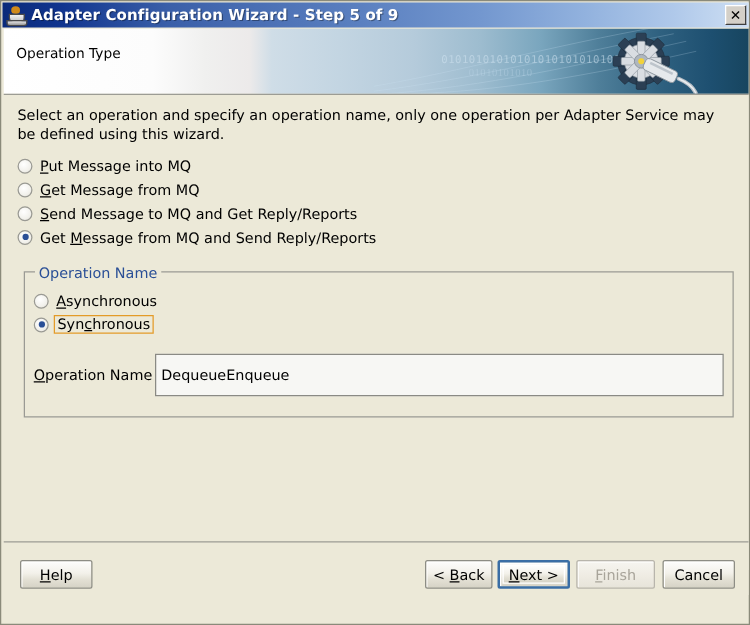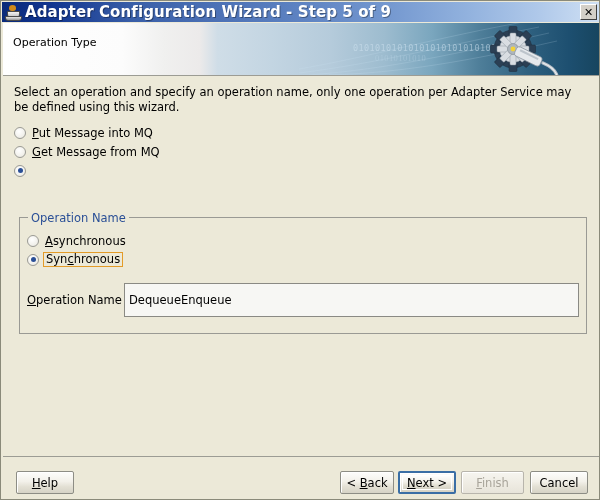--- a/index.html
+++ b/index.html
@@ -60,21 +60,21 @@
   }
   .title-icon .steam {
     position: absolute;
     left: 4px; top: 1px;
     width: 7px; height: 6px;
     background: #d08a1a;
     border-radius: 50% 50% 40% 40%;
   }
   .title-text {
     color: #ffffff;
-    font-size: 15px;
+    font-size: 12px;
     font-weight: bold;
     letter-spacing: 0.1px;
     white-space: nowrap;
     text-shadow: 1px 1px 0 rgba(0,0,0,0.35);
   }
   .close-btn {
     position: absolute;
     right: 3px; top: 2px;
     width: 17px; height: 16px;
     background: #d4d0c8;
@@ -252,21 +252,21 @@
     padding: 16px 4px;
     display: flex;
     align-items: center;
     font-family: "DejaVu Sans", "Liberation Sans", sans-serif;
     outline: none;
   }
 
   
   .footer {
     position: absolute;
-    left: 2px; top: 455px;
+    left: 2px; top: 432px;
     width: 596px;
     height: 43px;
     background: #ece9d8;
     border-top: 1px solid #9c9c94;
     box-sizing: border-box;
   }
   .btn {
     position: absolute;
     top: 14px;
     height: 23px;
@@ -376,23 +376,28 @@
       <div class="radio-row">
         <div class="radio"></div>
         <div class="radio-label"><span class="mn">P</span><span>ut Message into MQ</span></div>
       </div>
 
       <div class="radio-row">
         <div class="radio"></div>
         <div class="radio-label"><span class="mn">G</span><span>et Message from MQ</span></div>
       </div>
 
+      <div class="radio-row">
+        <div class="radio"></div>
+        <div class="radio-label"><span class="mn">S</span><span>end Message to MQ and Get Reply/Reports</span></div>
+      </div>
 
       <div class="radio-row">
         <div class="radio checked"></div>
+        <div class="radio-label"><span>Get </span><span class="mn">M</span><span>essage from MQ and Send Reply/Reports</span></div>
       </div>
     </div>
 
     <div class="groupbox">
       <div class="group-title">Operation Name</div>
 
       <div class="group-radios">
         <div class="radio-row">
           <div class="radio"></div>
           <div class="radio-label"><span class="mn">A</span><span>synchronous</span></div>

